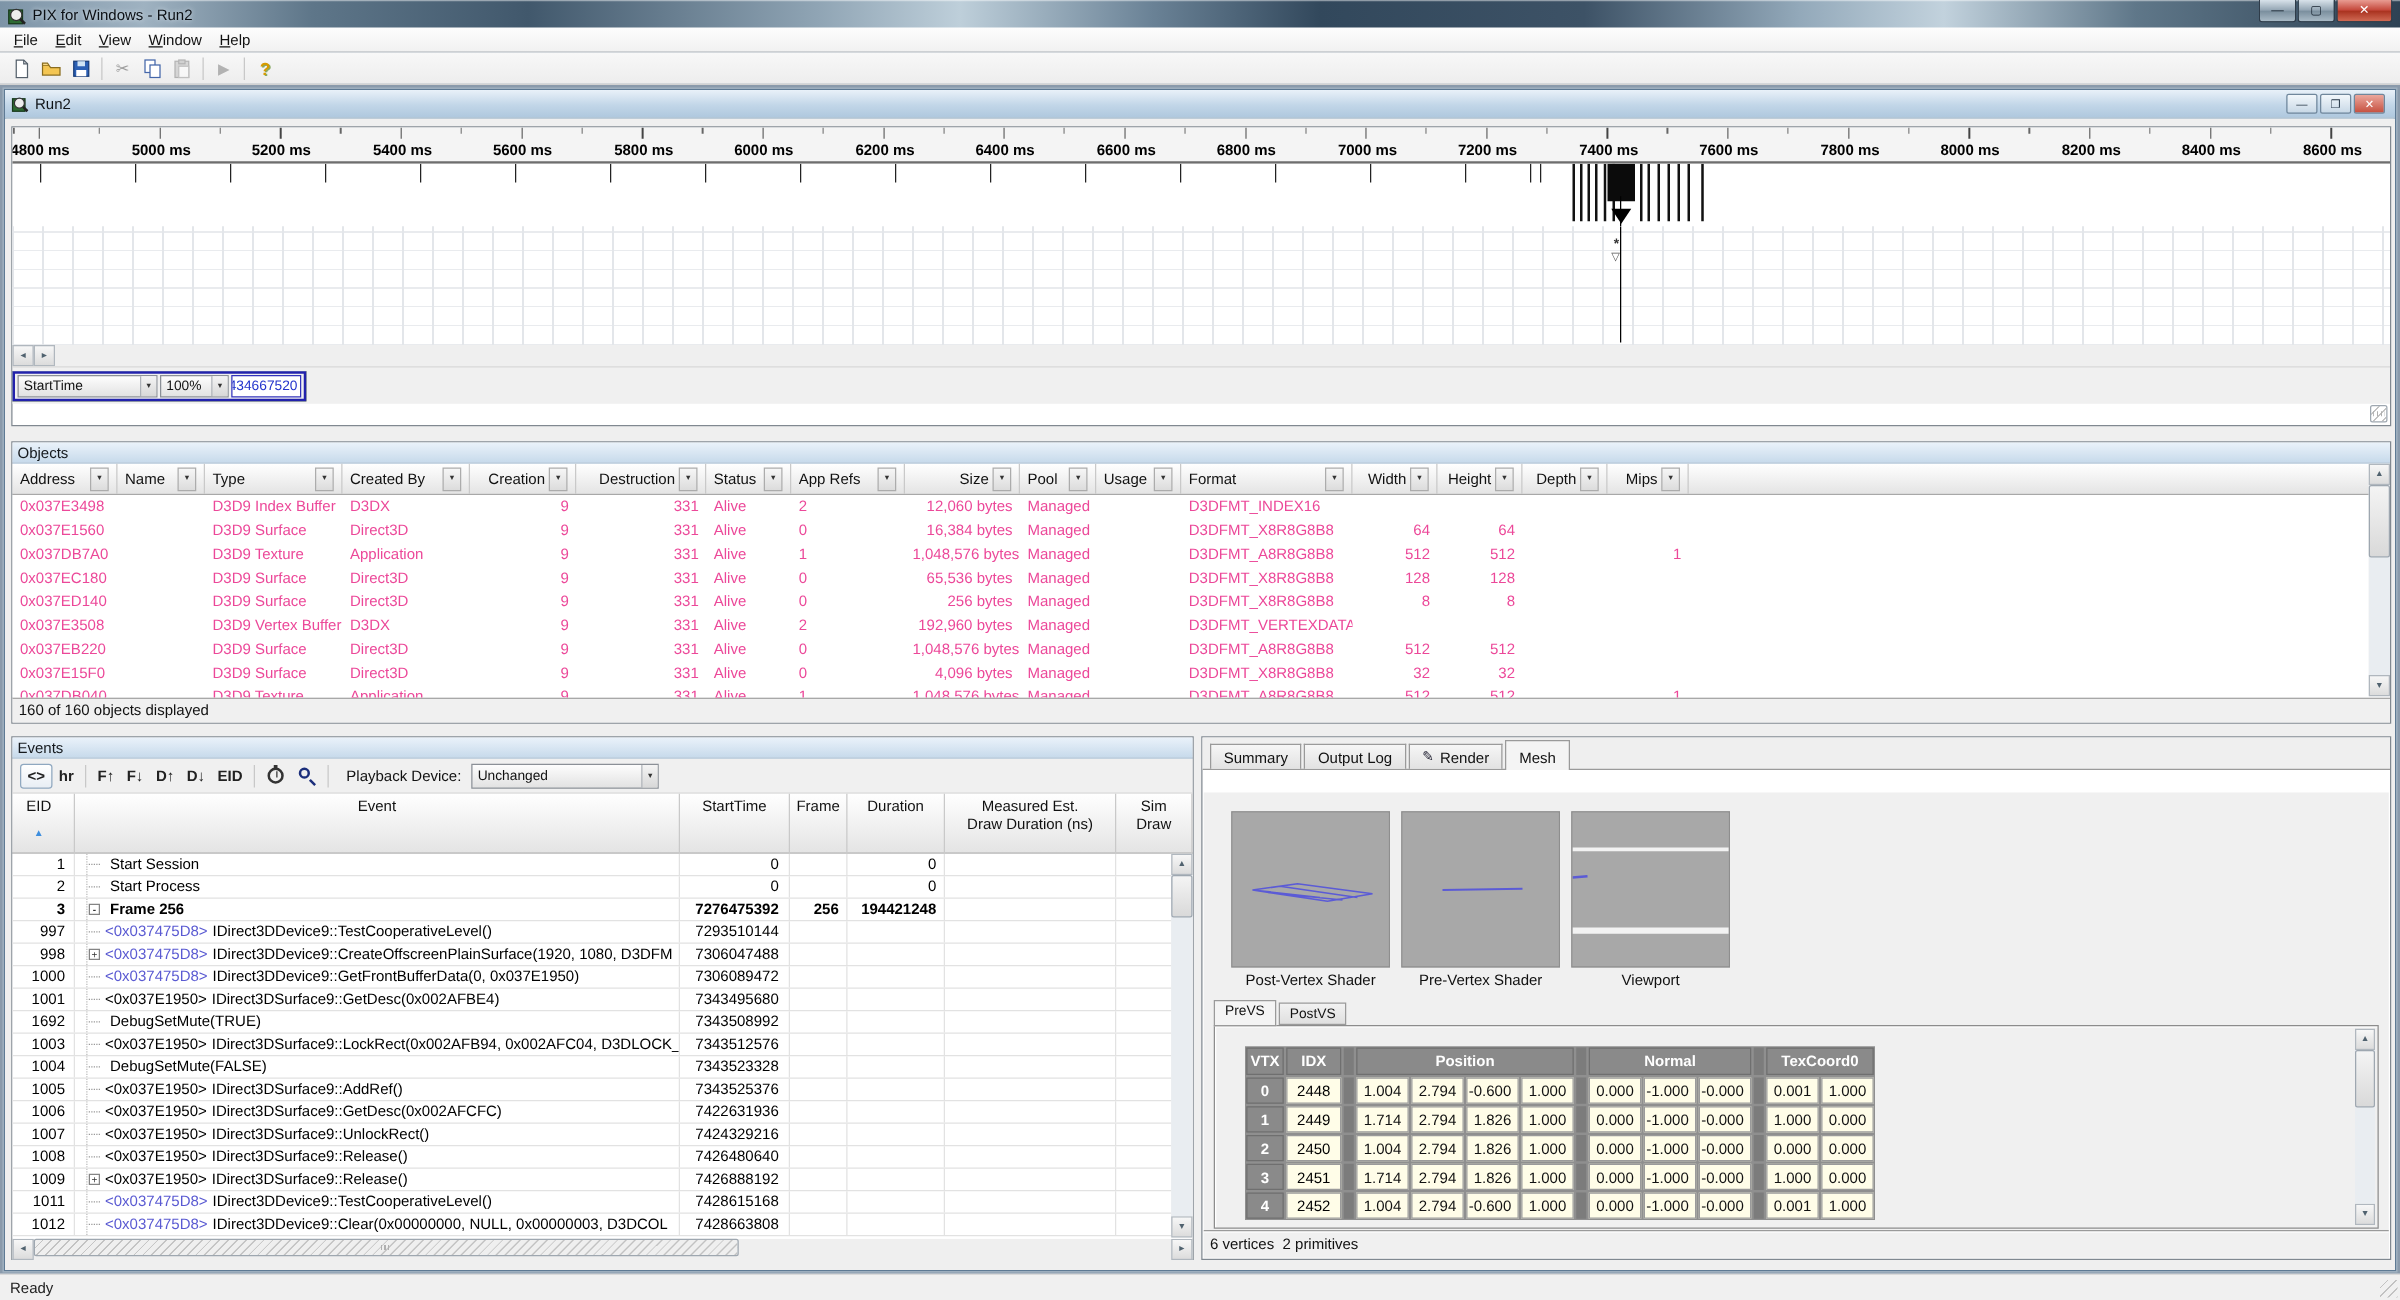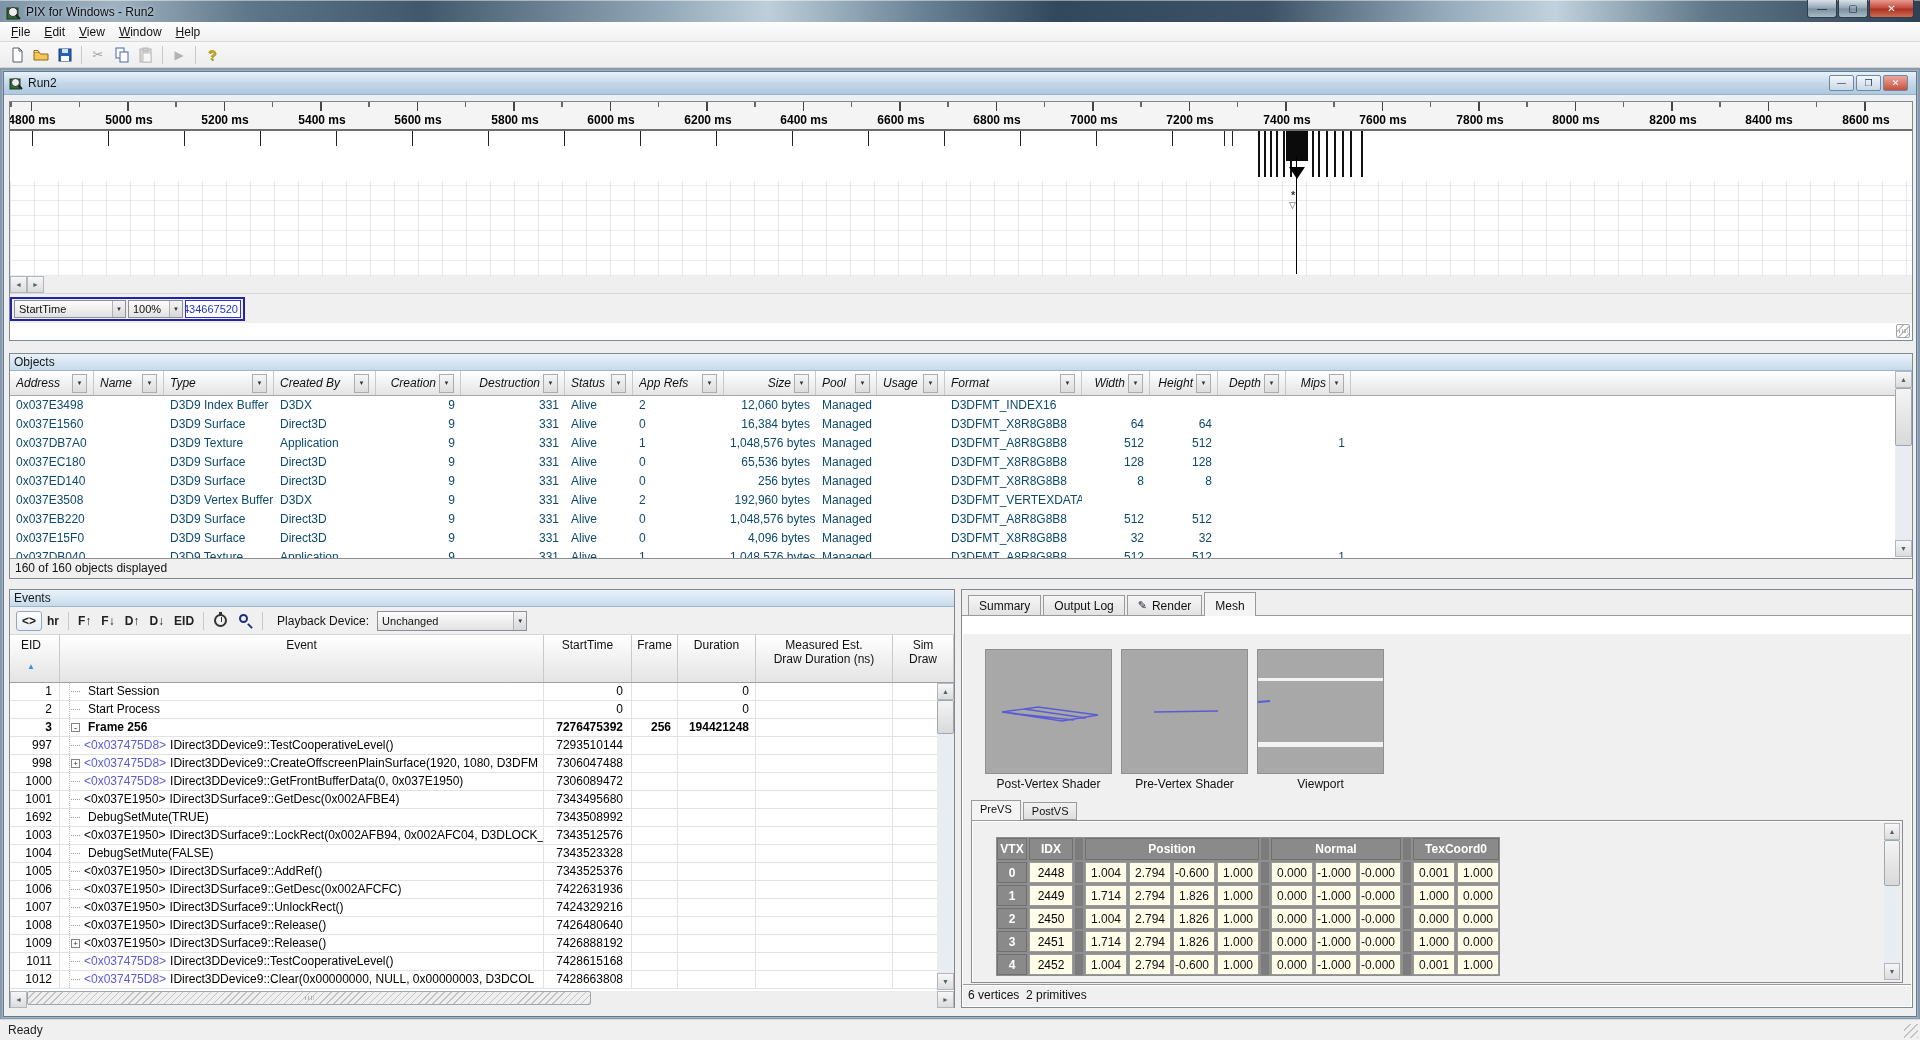--- a/index.html
+++ b/index.html
@@ -75,25 +75,25 @@
   .combo .dd{width:13px;height:100%;border-left:1px solid #AEB2B8;background:linear-gradient(#F4F4F4,#D8D8D8);display:flex;align-items:center;justify-content:center;}
   .combo .dd::before{content:'▼';font-size:6px;color:#333;}
   .ctl-name{width:112px;} .ctl-pct{width:55px;}
   .ctl-input{flex:1;height:18px;background:#FFF;border:1px solid #555;font-size:11px;display:flex;align-items:center;justify-content:flex-end;padding:0 2px;overflow:hidden;}
   .ctl-group.red .ctl-input{border-color:#A33;} .ctl-group.green .ctl-input{border-color:#2A2;}
   .ctl-group.blue .ctl-input{border-color:#33B;color:#2233CC;}
 
   
   .ohead{position:relative;height:25px;background:linear-gradient(#FFFFFF,#E4E4E4);border-bottom:1px solid #A8A8A8;display:flex;}
   .ohc{display:flex;align-items:center;border-right:1px solid #C9C9C9;padding:0 2px 0 5px;flex:none;}
-  .ohc .lab{flex:1;font-size:12px;color:#111;white-space:nowrap;overflow:hidden;font-style:italic;}
+  .ohc .lab{flex:1;font-size:12px;color:#111;white-space:nowrap;overflow:hidden;}
   .fdd{width:15px;height:19px;border:1px solid #ACACAC;background:linear-gradient(#F6F6F6,#DCDCDC);display:flex;align-items:center;justify-content:center;flex:none;}
   .fdd::before{content:'▼';font-size:6px;color:#333;}
   .orows{position:relative;height:162px;overflow:hidden;background:#FFF;}
-  .orow{display:flex;height:19px;line-height:19px;font-size:12px;color:#0c4a6e;}
+  .orow{display:flex;height:19px;line-height:19px;font-size:12px;color:#ec4899;}
   .ocols>*{flex:none;padding:0 6px;white-space:nowrap;overflow:hidden;}
   .ocols>*:nth-of-type(1){width:84px;}.ocols>*:nth-of-type(2){width:70px;}.ocols>*:nth-of-type(3){width:110px;}
   .ocols>*:nth-of-type(4){width:102px;}.ocols>*:nth-of-type(5){width:85px;text-align:right;}.ocols>*:nth-of-type(6){width:104px;text-align:right;}
   .ocols>*:nth-of-type(7){width:68px;}.ocols>*:nth-of-type(8){width:91px;}.ocols>*:nth-of-type(9){width:92px;text-align:right;}
   .ocols>*:nth-of-type(10){width:61px;}.ocols>*:nth-of-type(11){width:68px;}.ocols>*:nth-of-type(12){width:137px;}
   .ocols>*:nth-of-type(13){width:68px;text-align:right;}.ocols>*:nth-of-type(14){width:68px;text-align:right;}
   .ocols>*:nth-of-type(15){width:68px;text-align:right;}.ocols>*:nth-of-type(16){width:65px;text-align:right;}
   .ohead.ocols>div:nth-of-type(5) .lab,.ohead.ocols>div:nth-of-type(6) .lab,.ohead.ocols>div:nth-of-type(9) .lab,
   .ohead.ocols>div:nth-of-type(13) .lab,.ohead.ocols>div:nth-of-type(14) .lab,.ohead.ocols>div:nth-of-type(15) .lab,
   .ohead.ocols>div:nth-of-type(16) .lab{text-align:right;padding-right:3px;}

